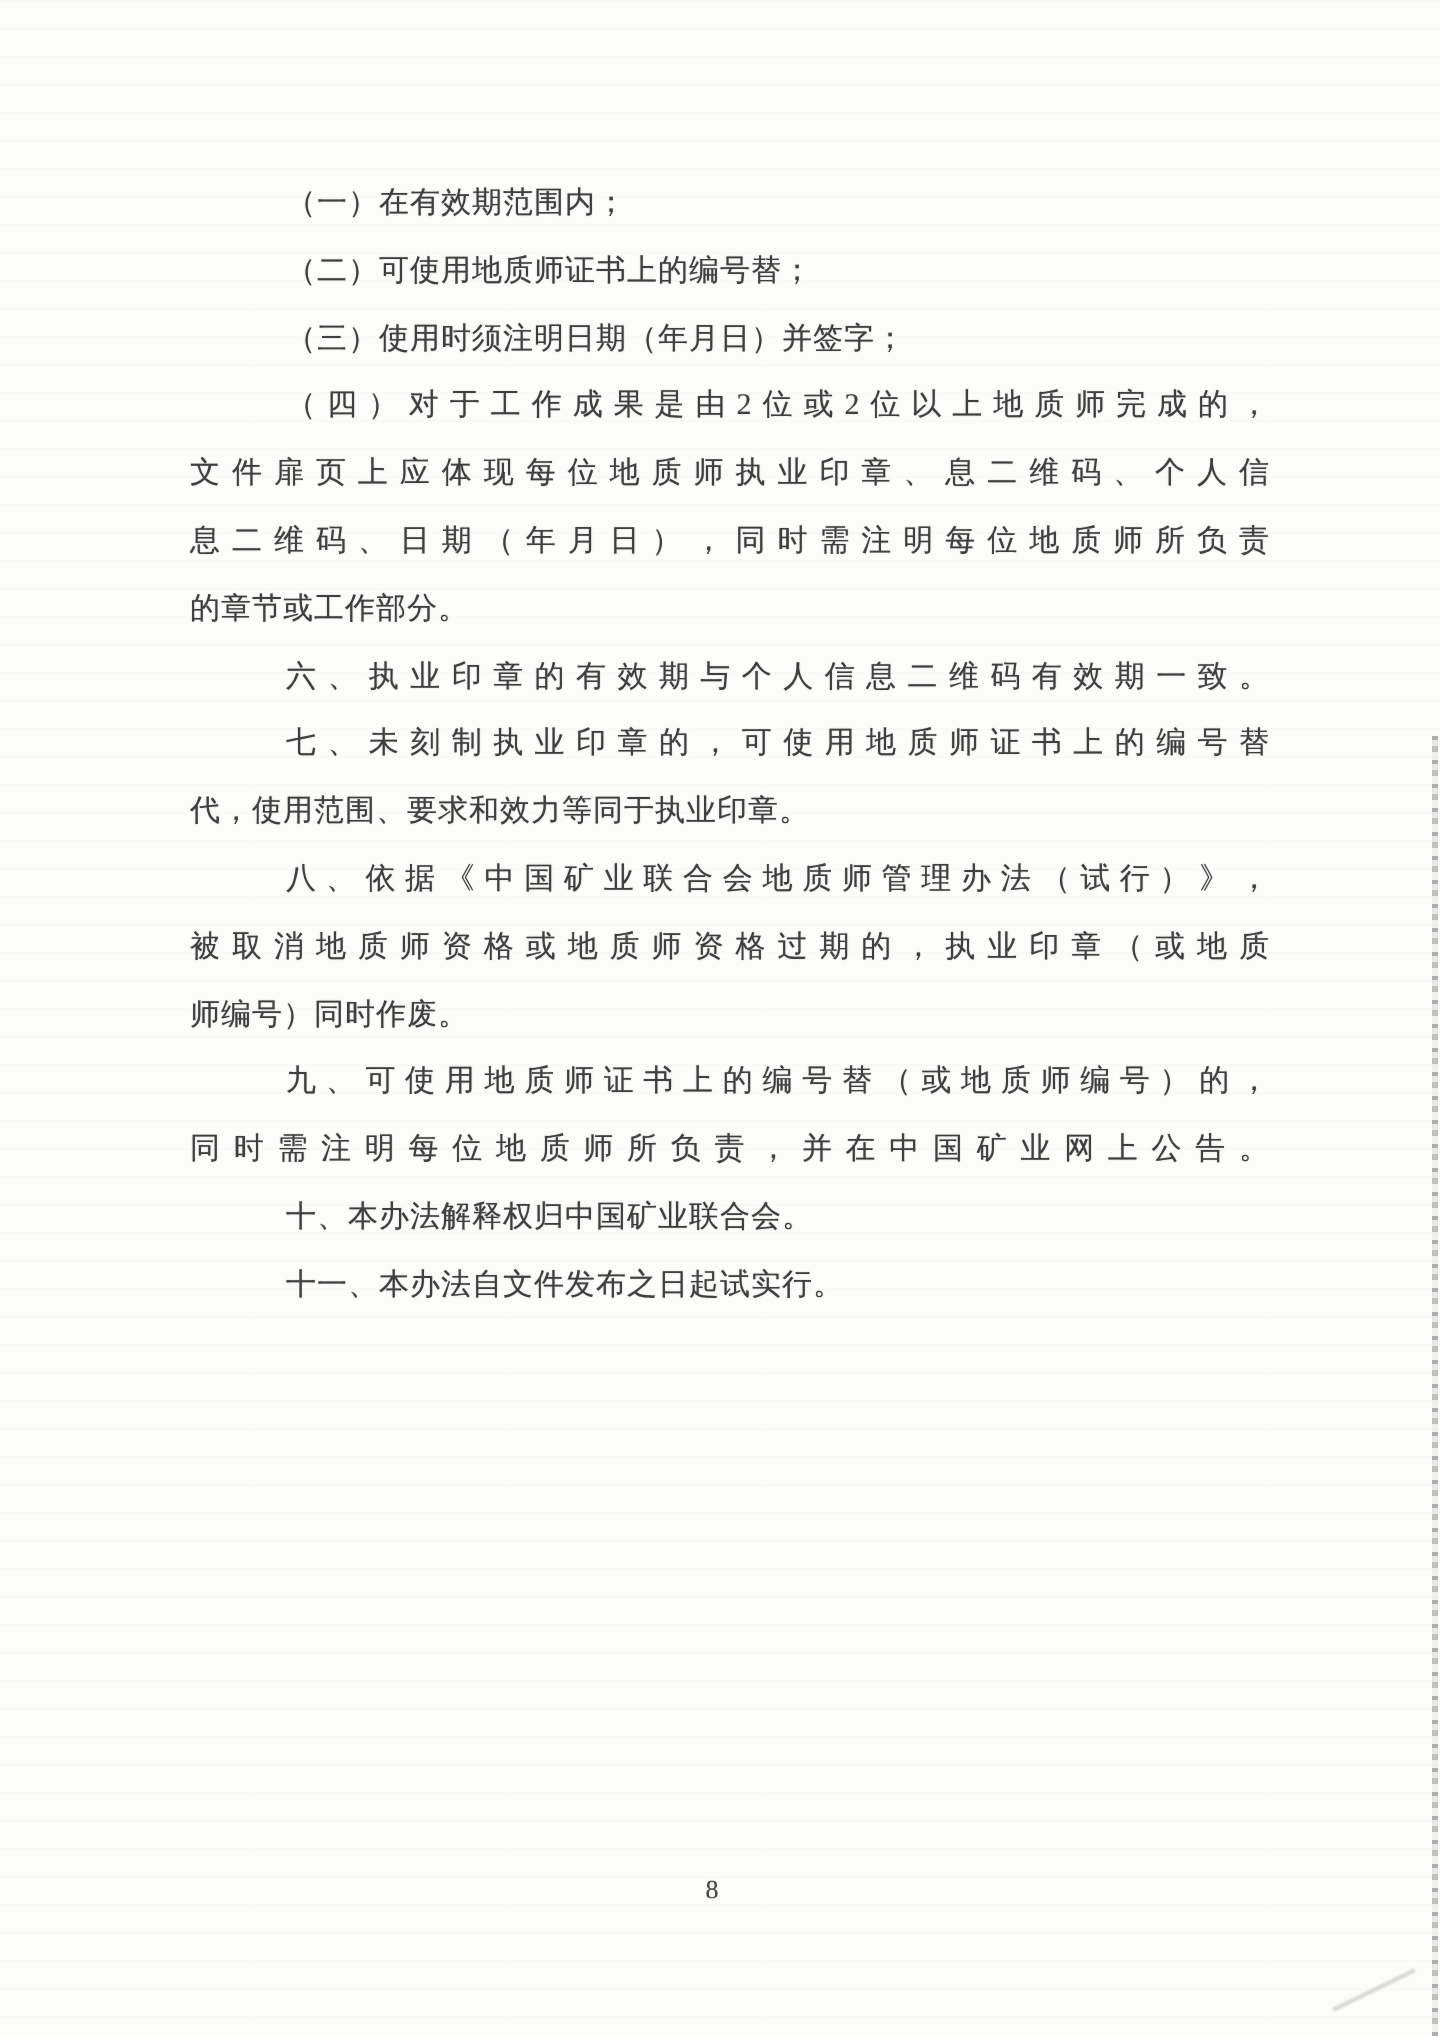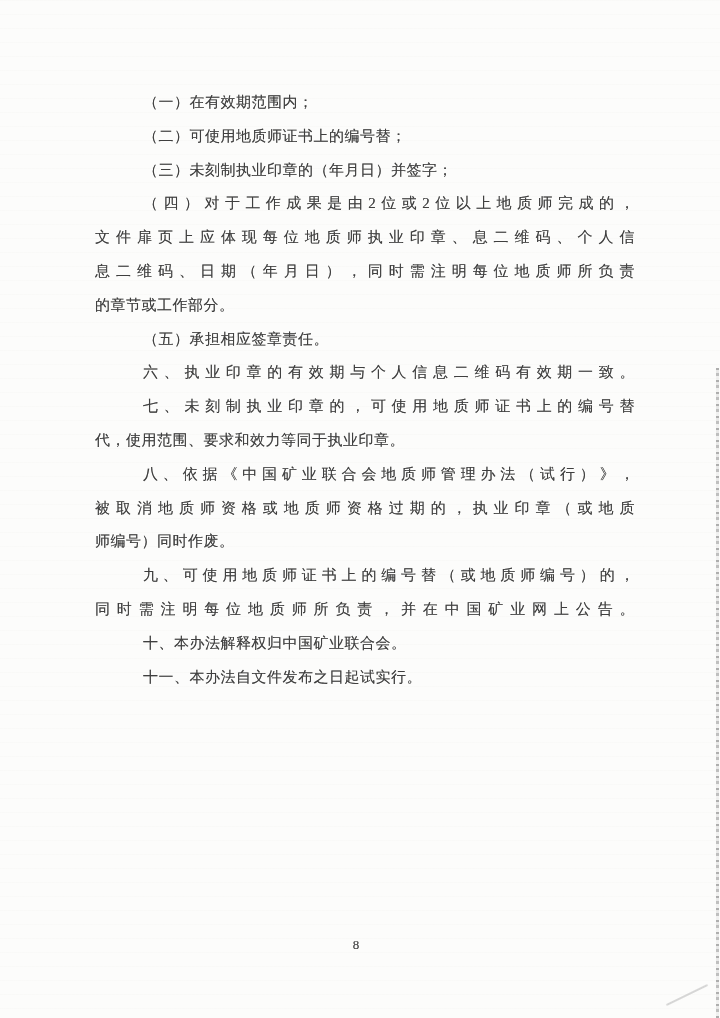--- a/index.html
+++ b/index.html
@@ -85,26 +85,25 @@
     filter: blur(0.4px);
   }
 </style>
 </head>
 <body>
 
 <div class="page">
   <div class="text-block">
       <div class="line indent">（一）在有效期范围内；</div>
       <div class="line indent">（二）可使用地质师证书上的编号替；</div>
-      <div class="line indent">（三）未刻制执业印章的（年月日）并签字；</div>
+      <div class="line indent">（三）使用时须注明日期（年月日）并签字；</div>
       <div class="line indent stretch">（四）对于工作成果是由2位或2位以上地质师完成的，</div>
       <div class="line stretch">文件扉页上应体现每位地质师执业印章、息二维码、个人信</div>
       <div class="line stretch">息二维码、日期（年月日），同时需注明每位地质师所负责</div>
       <div class="line">的章节或工作部分。</div>
-      <div class="line indent">（五）承担相应签章责任。</div>
       <div class="line indent stretch">六、执业印章的有效期与个人信息二维码有效期一致。</div>
       <div class="line indent stretch">七、未刻制执业印章的，可使用地质师证书上的编号替</div>
       <div class="line">代，使用范围、要求和效力等同于执业印章。</div>
       <div class="line indent stretch">八、依据《中国矿业联合会地质师管理办法（试行）》，</div>
       <div class="line stretch">被取消地质师资格或地质师资格过期的，执业印章（或地质</div>
       <div class="line">师编号）同时作废。</div>
       <div class="line indent stretch">九、可使用地质师证书上的编号替（或地质师编号）的，</div>
       <div class="line stretch">同时需注明每位地质师所负责，并在中国矿业网上公告。</div>
       <div class="line indent">十、本办法解释权归中国矿业联合会。</div>
       <div class="line indent">十一、本办法自文件发布之日起试实行。</div>

